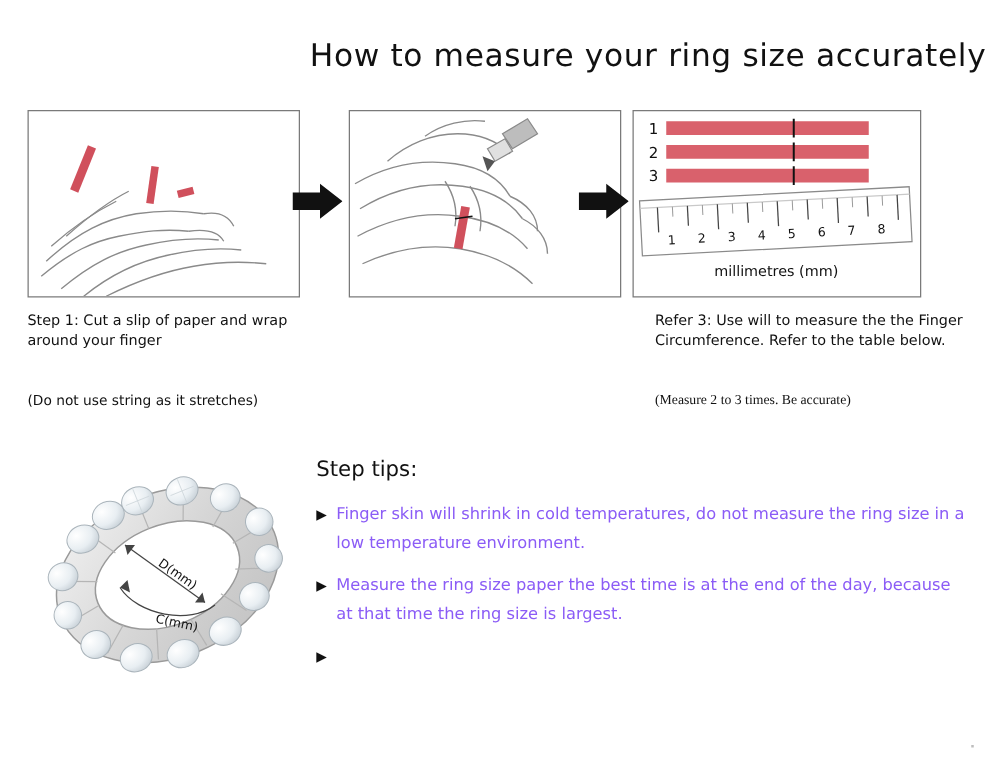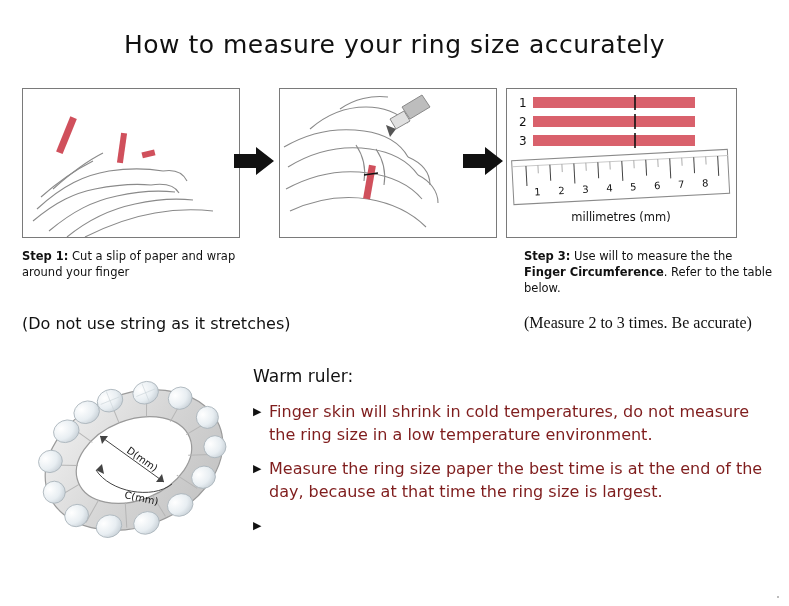--- a/index.html
+++ b/index.html
@@ -20,21 +20,21 @@
     height: 606px;
     background: #ffffff;
   }
 
   
   .title {
     position: absolute;
     left: 0;
     top: 30px;
     width: 789px;
-    text-align: center;
+    text-align: right;
     font-size: 25px;
     letter-spacing: 0.5px;
     color: #111;
     font-family: "DejaVu Sans", sans-serif;
   }
 
   
   .steps {
     position: absolute;
     left: 22px;
@@ -64,28 +64,28 @@
   .arrow.a1 { left: 212px; }
   .arrow.a2 { left: 441px; }
 
   
   .caption {
     position: absolute;
     font-size: 11.5px;
     line-height: 16px;
     color: #111;
   }
-  .caption b { font-weight: bold; }
+  .caption b { font-weight: normal; }
   .cap1 { left: 22px;  top: 248px; width: 230px; }
   .cap2 { left: 258px; top: 248px; width: 226px; }
   .cap3 { left: 524px; top: 248px; width: 250px; }
 
   .note {
     position: absolute;
-    font-size: 16px;
+    font-size: 11px;
     color: #111;
   }
   .note1 { left: 22px;  top: 314px; }
   .note3 { left: 524px; top: 314px; font-family: Liberation Serif, serif; }
 
   
   .tips {
     position: absolute;
     left: 253px;
     top: 366px;
@@ -103,23 +103,23 @@
   }
   .tip .bullet {
     flex: 0 0 auto;
     width: 16px;
     color: #111;
     font-size: 11px;
     line-height: 22px;
     padding-top: 1px;
   }
   .tip .tip-text {
-    font-size: 16px;
+    font-size: 13px;
     line-height: 23px;
-    color: #7f1d1d;
+    color: #8b5cf6;
   }
 
   
   .ring-wrap {
     position: absolute;
     left: 22px;
     top: 352px;
     width: 225px;
     height: 220px;
   }
@@ -255,21 +255,21 @@
       </svg>
     </div>
   </div>
 
   <div class="caption cap1">
     <b>Step 1:</b><span> Cut a slip of paper and wrap around your finger</span>
   </div>
 
 
   <div class="caption cap3">
-    <b>Step 3:</b><span> Use will to measure the the </span><b>Finger Circumference</b><span>. Refer to the table below.</span>
+    <b>Refer 3:</b><span> Use will to measure the the </span><b>Finger Circumference</b><span>. Refer to the table below.</span>
   </div>
 
   <div class="note note1">(Do not use string as it stretches)</div>
   <div class="note note3">(Measure 2 to 3 times. Be accurate)</div>
 
   <div class="ring-wrap">
     <svg width="225" height="220" viewBox="0 0 225 220">
       <defs>
         <linearGradient id="bandg" x1="0" y1="0" x2="1" y2="1">
           <stop offset="0" stop-color="#f4f4f4"></stop>
@@ -336,21 +336,21 @@
 
       <g fill="none" stroke="#444" stroke-width="1">
         <path d="M74 118 C88 140 130 148 150 132"></path>
       </g>
       <polygon points="74,118 80,112 82,122" fill="#444"></polygon>
       <text x="102" y="146" transform="rotate(12 102 146)" font-family="DejaVu Sans" font-size="10" fill="#111">C(mm)</text>
     </svg>
   </div>
 
   <div class="tips">
-    <div class="tips-title">Warm ruler:</div>
+    <div class="tips-title">Step tips:</div>
 
     <div class="tip">
       <span class="bullet">▶</span>
       <span class="tip-text">Finger skin will shrink in cold temperatures, do not measure the ring size in a low temperature environment.</span>
     </div>
 
     <div class="tip">
       <span class="bullet">▶</span>
       <span class="tip-text">Measure the ring size paper the best time is at the end of the day, because at that time the ring size is largest.</span>
     </div>

